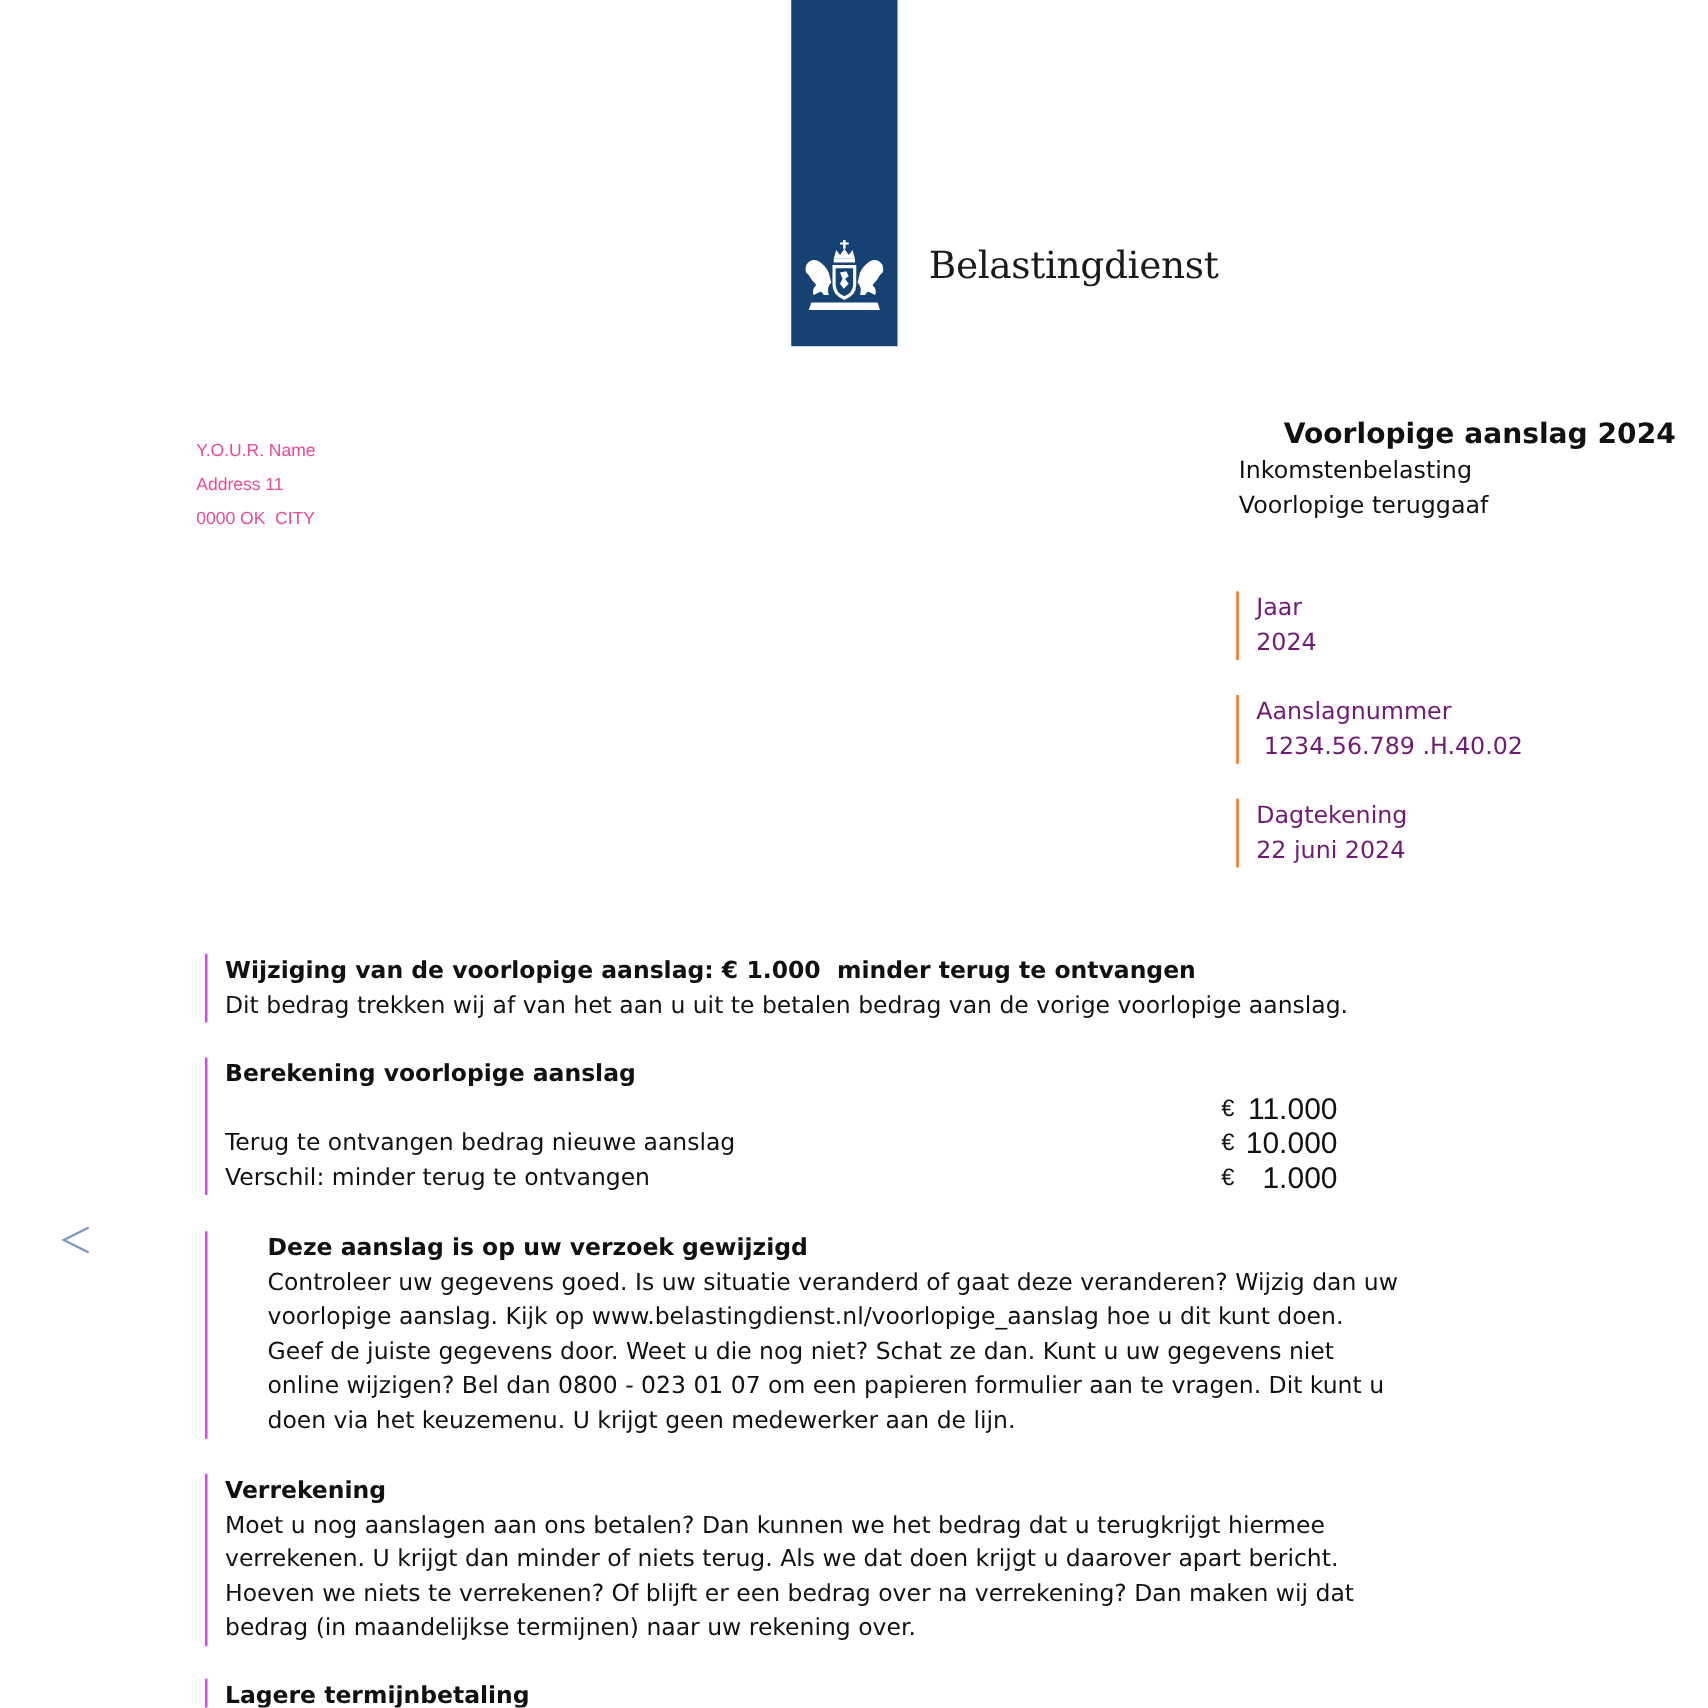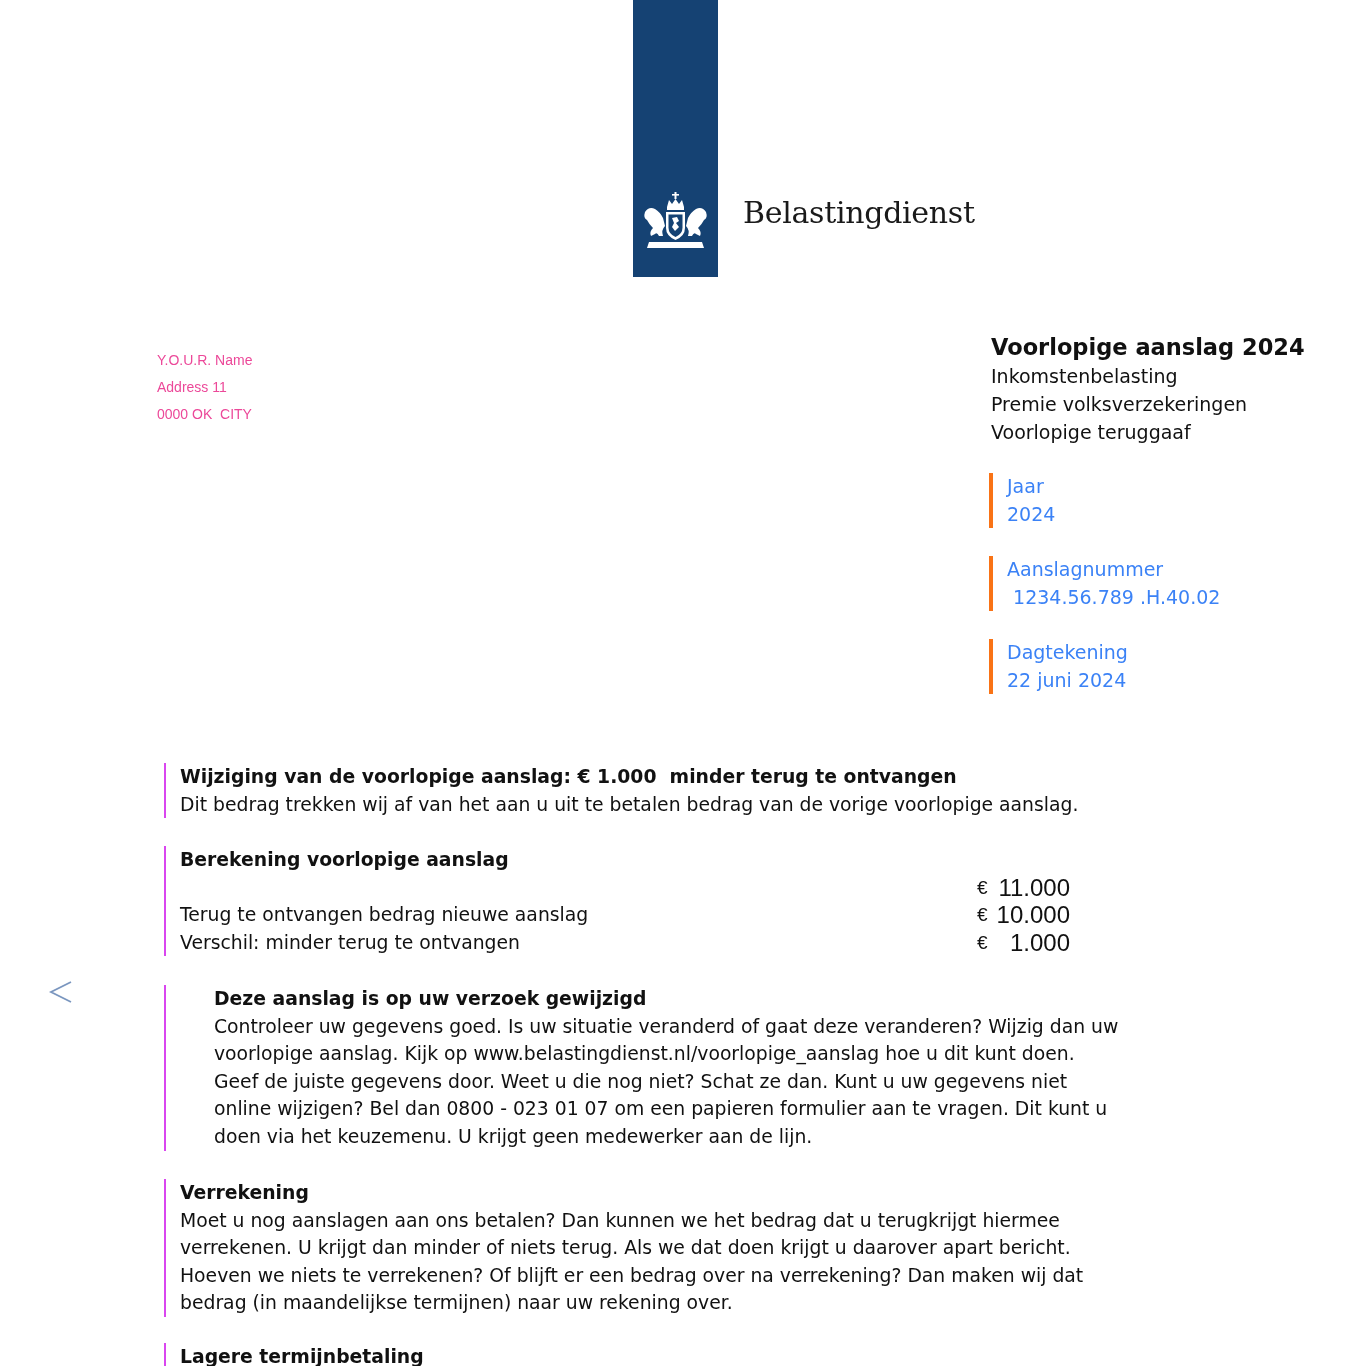--- a/index.html
+++ b/index.html
@@ -54,32 +54,33 @@
       left: 991px;
       top: 332px;
       font-size: 19px;
       color: #111;
     }
     .meta-title {
       font-weight: bold;
       font-size: 22.5px;
       line-height: 30px;
       margin-bottom: 0;
+      margin-left: 36px;
     }
     .meta-sub {
       line-height: 28px;
     }
     .meta-block {
       position: absolute;
       left: 989px;
-      border-left: 4px solid #f97316;
+      border-left: 2px solid #f97316;
       padding-left: 14px;
       font-size: 19px;
       line-height: 27.5px;
-      color: #3b82f6;
+      color: #701a75;
     }
     .meta-block .val { white-space: pre; }
     .section {
       position: absolute;
       left: 164px;
       border-left: 2px solid #d946ef;
       padding-left: 14px;
       font-size: 18.8px;
       line-height: 27.6px;
       color: #111;
@@ -154,21 +155,20 @@
 
 <div class="address">
   <div>Y.O.U.R. Name</div>
   <div>Address 11</div>
   <div>0000 OK  CITY</div>
 </div>
 
 <div class="meta">
   <div class="meta-title">Voorlopige aanslag 2024</div>
   <div class="meta-sub">Inkomstenbelasting</div>
-  <div class="meta-sub">Premie volksverzekeringen</div>
   <div class="meta-sub">Voorlopige teruggaaf</div>
 </div>
 
 <div class="meta-block" style="top:473px;">
   <div>Jaar</div>
   <div class="val">2024</div>
 </div>
 <div class="meta-block" style="top:556px;">
   <div>Aanslagnummer</div>
   <div class="val"> 1234.56.789 .H.40.02</div>

